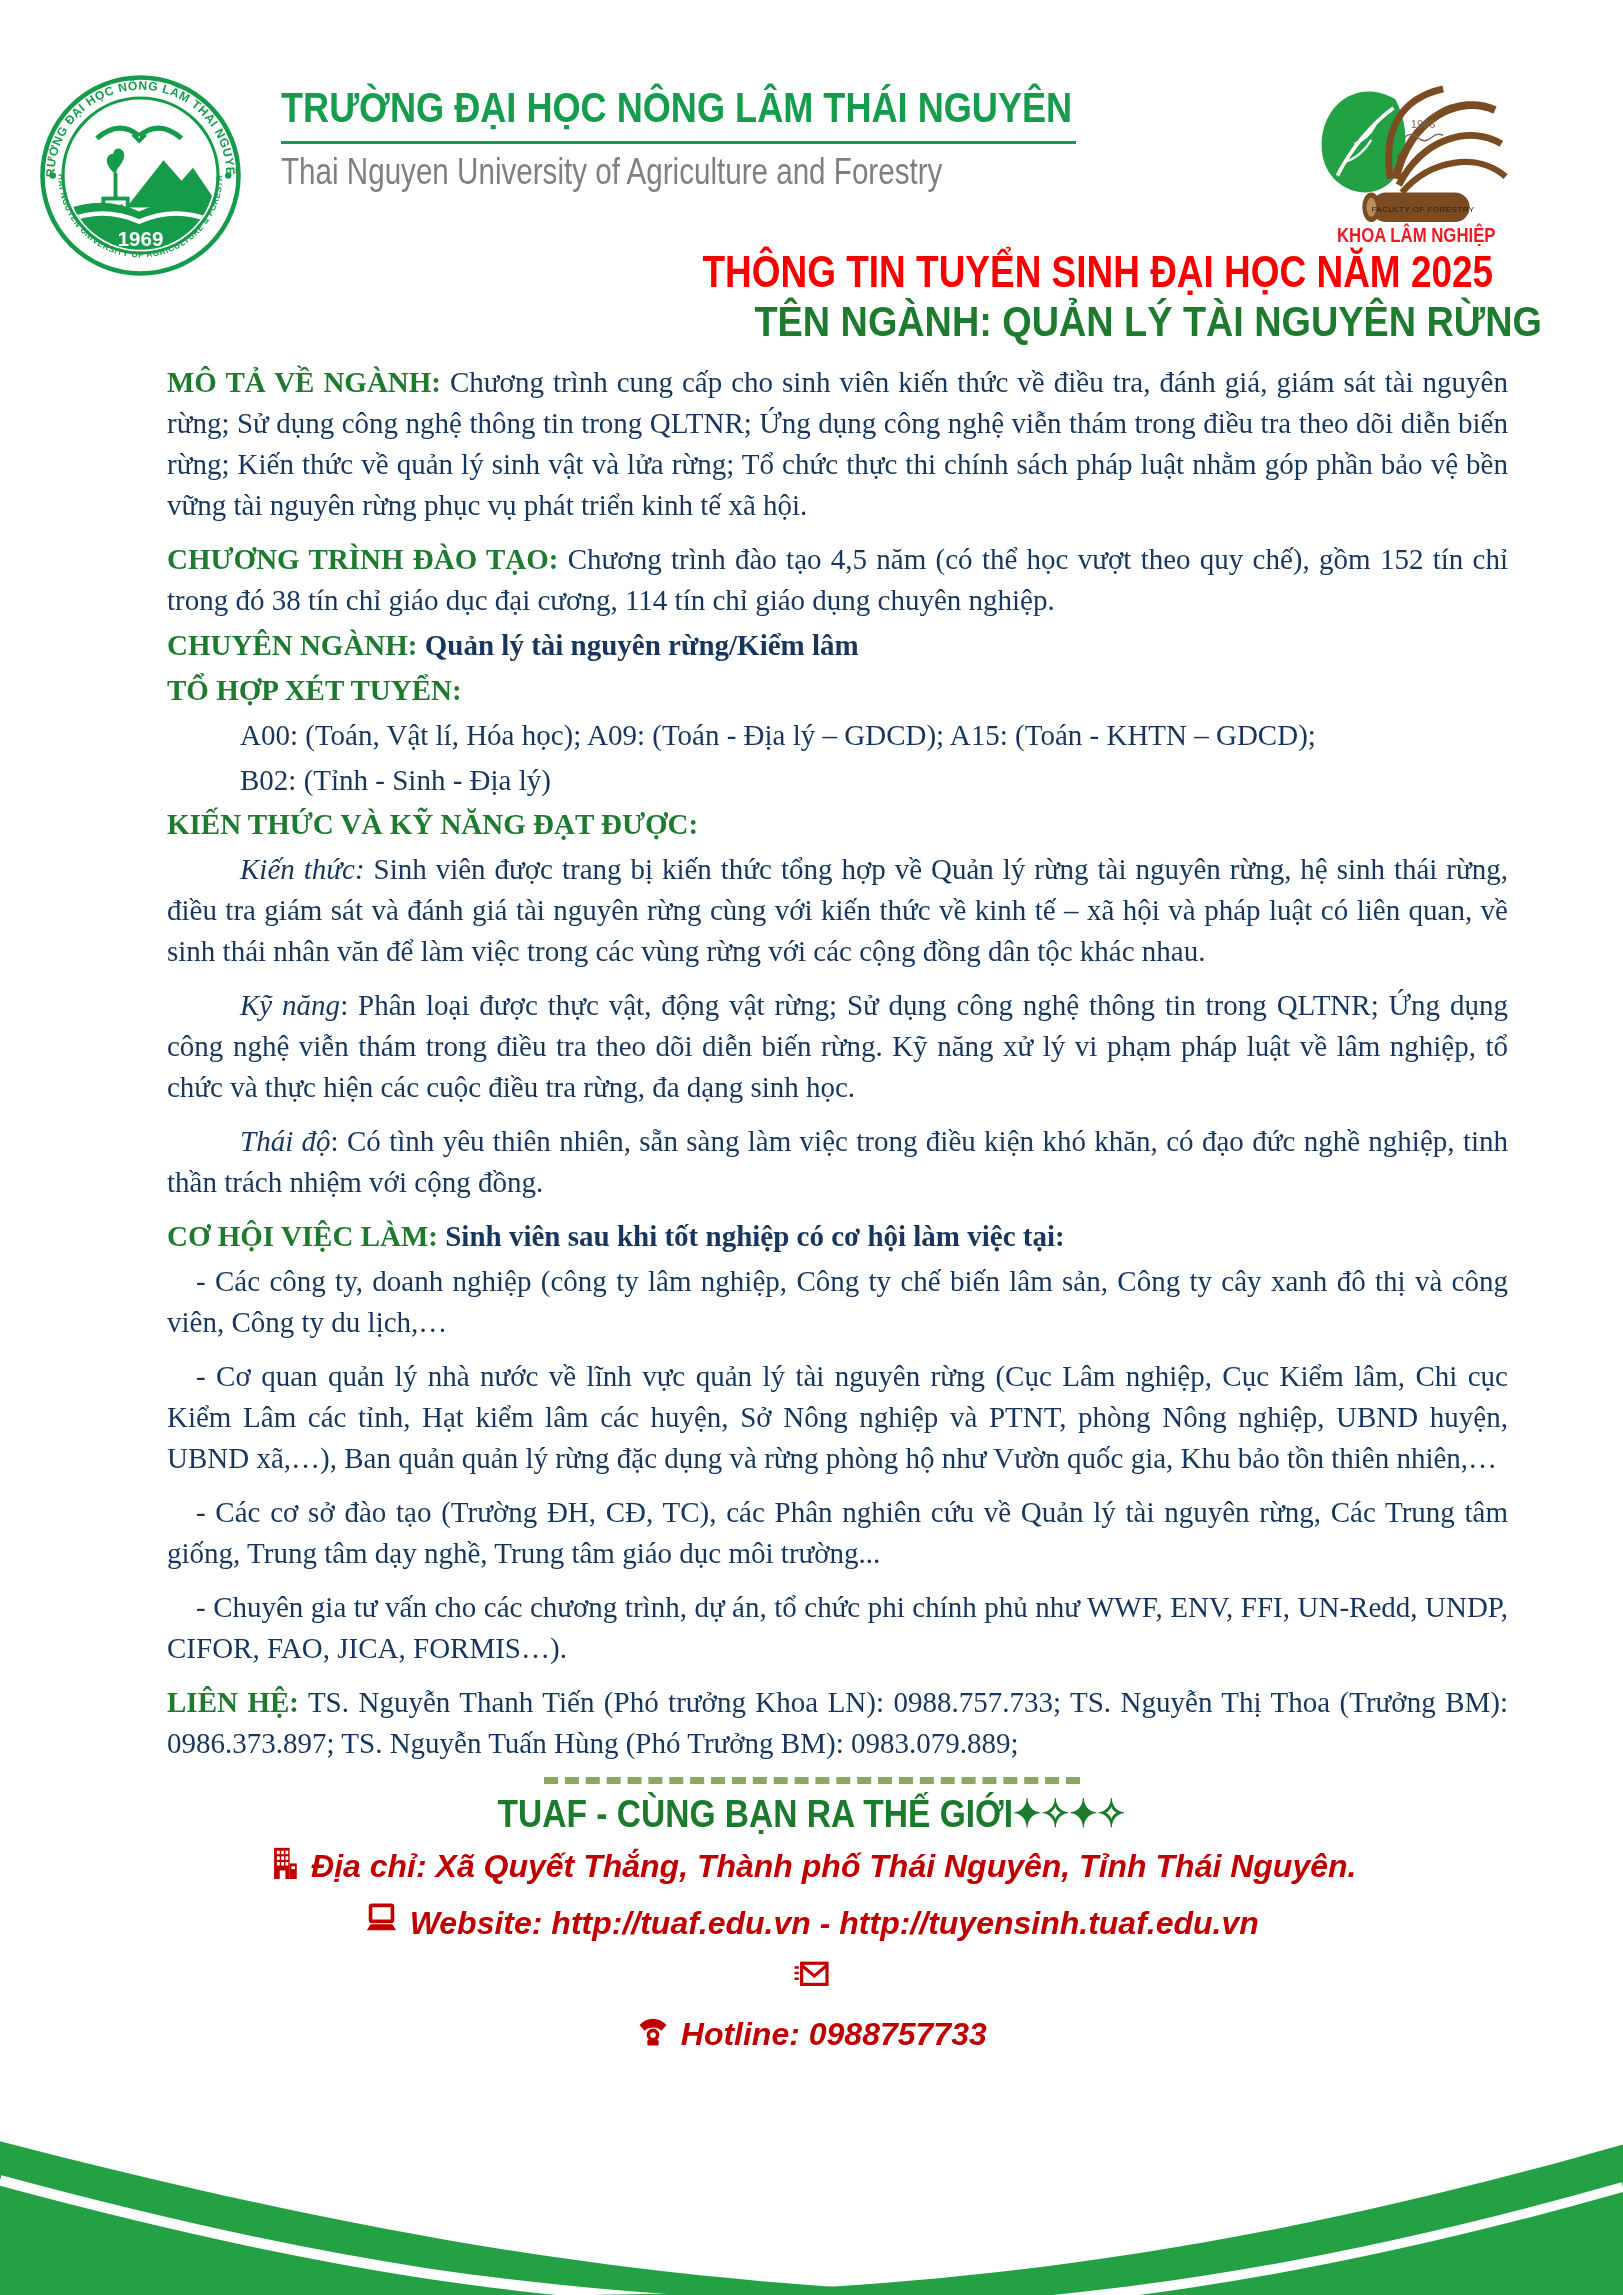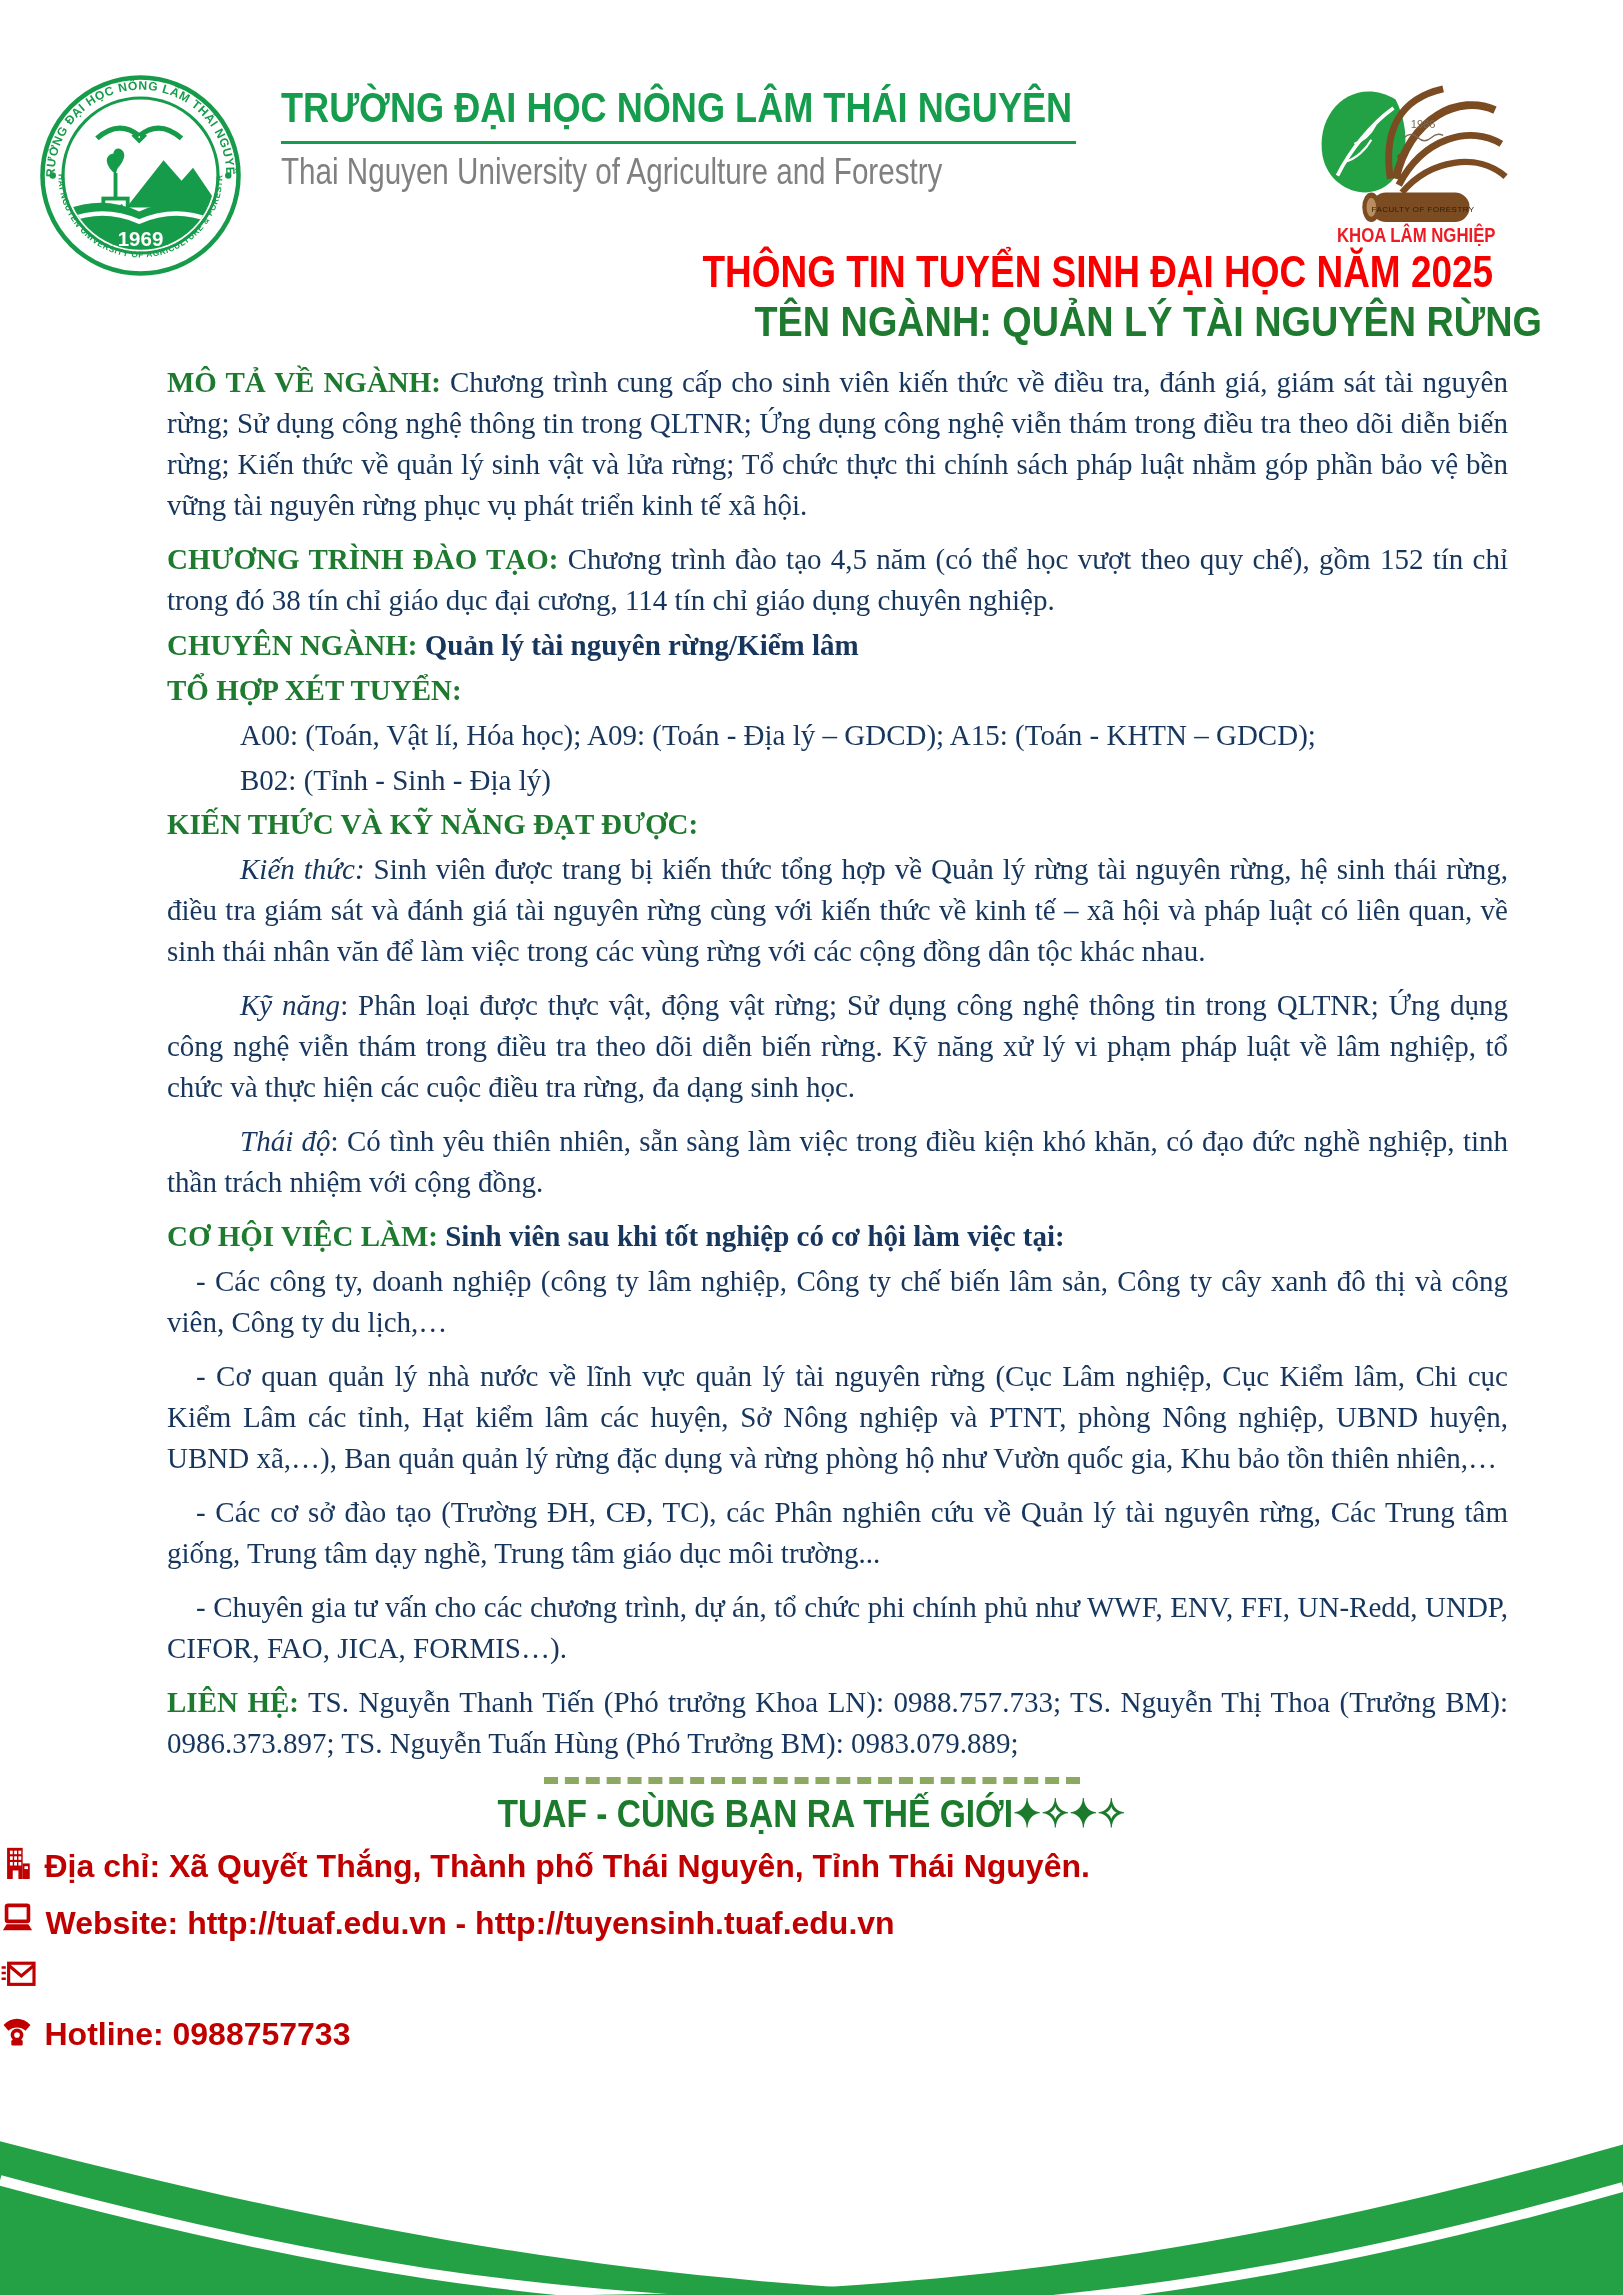--- a/index.html
+++ b/index.html
@@ -35,23 +35,23 @@
   .tight{margin-bottom:3.9px !important;}
   .ind{text-indent:73px;}
   .hang{text-indent:29px;}
   .combo{padding-left:73px;}
 
   
   .foot{position:relative;z-index:2;text-align:center;}
   .dash-sep{width:536px;border:0;border-top:7.2px dashed #8CA861;margin:9.2px auto 6.5px auto;}
   .slogan{font-family:"Liberation Sans",sans-serif;font-weight:bold;font-size:39px;color:#1B7A2C;
           white-space:nowrap;transform:scaleX(.86);transform-origin:center;margin:2.6px 0 9.2px 0;}
-  .red-line{display:flex;align-items:center;gap:10.5px;
+  .red-line{display:flex;justify-content:center;align-items:center;gap:10.5px;
             font-family:"Liberation Sans",sans-serif;font-weight:bold;font-size:32px;color:#C00000;
-            margin:0 0 14.4px 0;line-height:39px;}
+            margin:0 0 14.4px 0;line-height:39px;font-style:italic;}
   .red-line .ic{flex:0 0 auto;display:inline-block;}
 
   
   .swoosh{position:absolute;left:0;bottom:0;width:100%;height:275px;z-index:1;display:block;}
 
   svg text{font-family:"Liberation Sans",sans-serif;}
 </style>
 </head>
 <body>
 

